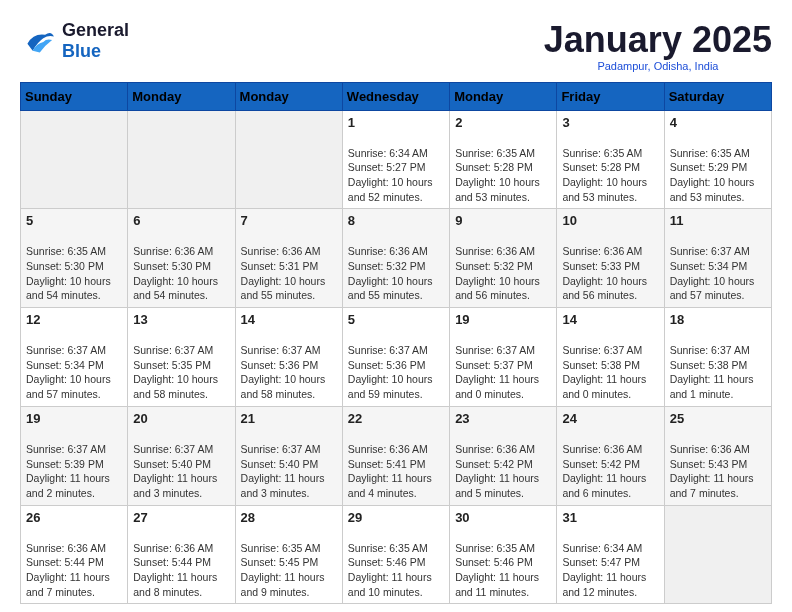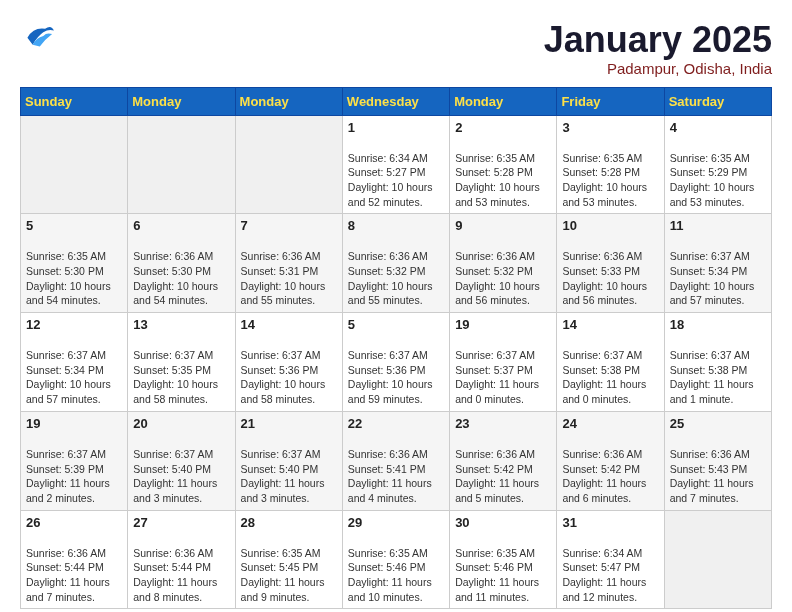--- a/index.html
+++ b/index.html
@@ -19,41 +19,41 @@
     .logo {
       display: flex;
       align-items: center;
       gap: 6px;
     }
     .logo-bird {
       width: 36px;
       height: 30px;
     }
     .title-block {
-      text-align: right;
+      text-align: center;
       margin-left: 27px;
     }
     .month-title {
       font-size: 36px;
       font-weight: bold;
       color: #1a1a2e;
       line-height: 1.1;
     }
     .location {
-      font-size: 15px;
-      color: #7f1d1d;
+      font-size: 11px;
+      color: #1d4ed8;
     }
     table {
       width: 100%;
       border-collapse: collapse;
       table-layout: fixed;
     }
     thead th {
       background: #1565c0;
-      color: #fde047;
+      color: #000000;
       font-size: 13px;
       font-weight: bold;
       padding: 6px 4px;
       text-align: left;
       border: 1px solid #0d47a1;
     }
     tbody td {
       border: 1px solid #ccc;
       vertical-align: top;
       padding: 4px 5px;
@@ -88,20 +88,24 @@
   </style>
 </head>
 <body>
 
 <div class="header">
   <div class="logo">
     <svg class="logo-bird" viewBox="0 0 40 34" xmlns="http://www.w3.org/2000/svg">
       <path d="M8 20 Q15 8 28 10 Q35 5 38 12 Q32 10 26 14 Q20 18 14 28 Z" fill="#1565c0"></path>
       <path d="M14 28 Q18 20 26 18 Q30 14 36 16 Q28 22 22 30 Z" fill="#42a5f5"></path>
     </svg>
+    <div>
+      <div style="font-size:18px;font-weight:bold;color:#1a1a2e;">General</div>
+      <div style="font-size:18px;font-weight:bold;color:#1565c0;">Blue</div>
+    </div>
   </div>
   <div class="title-block">
     <div class="month-title">January 2025</div>
     <div class="location">Padampur, Odisha, India</div>
   </div>
 </div>
 
 <table>
   <thead>
     <tr id="weekday-header">

